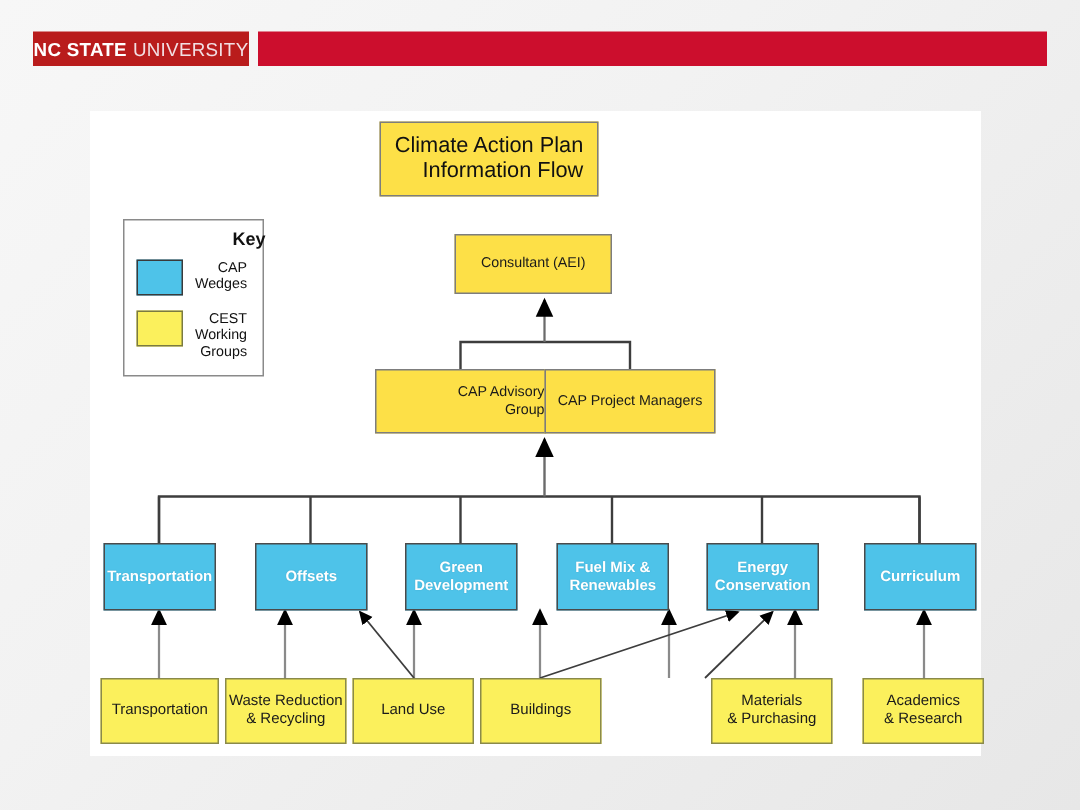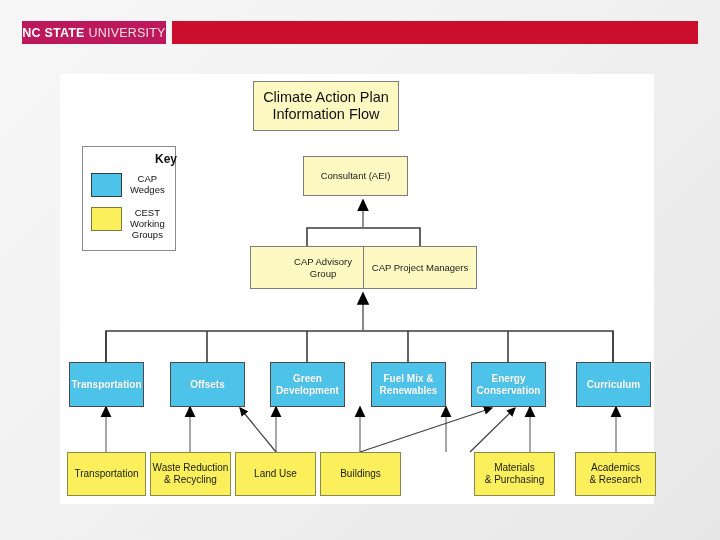--- a/index.html
+++ b/index.html
@@ -13,21 +13,21 @@
   #slide-bg{
     position:absolute;left:0;top:0;width:720px;height:540px;
     background:linear-gradient(135deg,#f7f7f7 0%,#f2f2f2 40%,#e7e7e7 100%);
   }
   
   #header{
     position:absolute;left:22px;top:21px;width:676px;height:23px;
   }
   #logo-block{
     position:absolute;left:0;top:0;width:144px;height:23px;
-    background:#be185d;
+    background:#b91c1c;
     color:#ffffff;
     font-size:12.5px;letter-spacing:.2px;
     display:flex;align-items:center;justify-content:center;
     white-space:nowrap;
   }
   #logo-block .b{font-weight:bold;}
   #logo-block .l{font-weight:normal;color:#f2dfe3;margin-left:4px;}
   #header-bar{
     position:absolute;left:150px;top:0;width:526px;height:23px;
     background:#cc0e2d;
@@ -37,21 +37,21 @@
     position:absolute;left:60px;top:74px;width:594px;height:430px;
     background:#ffffff;
   }
   
   .box{
     position:absolute;box-sizing:border-box;
     display:flex;align-items:center;justify-content:center;
     text-align:center;line-height:1.16;
   }
   .plain{
-    background:#fef9c3;border:1px solid #7d7d7d;color:#1a1a1a;
+    background:#fde047;border:1px solid #7d7d7d;color:#1a1a1a;text-align:right;
   }
   .wedge{
     background:#4ec3e9;border:1px solid #4a4a4a;color:#ffffff;
     font-weight:bold;font-size:10px;
     text-shadow:0 0 1px rgba(0,0,0,.15);
   }
   .cest{
     background:#fbf05c;border:1px solid #8a8a4a;color:#1a1a1a;
     font-size:10px;
   }
@@ -77,21 +77,21 @@
     position:absolute;left:0;top:5px;width:94px;text-align:right;
     font-size:12px;font-weight:bold;color:#111;
   }
   .key-row{position:absolute;left:8px;width:80px;display:flex;align-items:flex-start;}
   #key-row-cap{top:26px;}
   #key-row-cest{top:60px;}
   .key-swatch{width:31px;height:24px;box-sizing:border-box;flex:0 0 auto;}
   .sw-blue{background:#4ec3e9;border:1px solid #3a3a3a;}
   .sw-yellow{background:#fbf05c;border:1px solid #7a7a42;}
   .key-label{
-    margin-left:8px;font-size:9.5px;color:#111;line-height:1.18;text-align:center;
+    margin-left:8px;font-size:9.5px;color:#111;line-height:1.18;text-align:right;
   }
   
   #wires{position:absolute;left:0;top:0;width:594px;height:430px;pointer-events:none;}
   
   .stack{display:block;}
 </style>
 </head>
 <body>
 
 <div id="slide-bg"></div>

